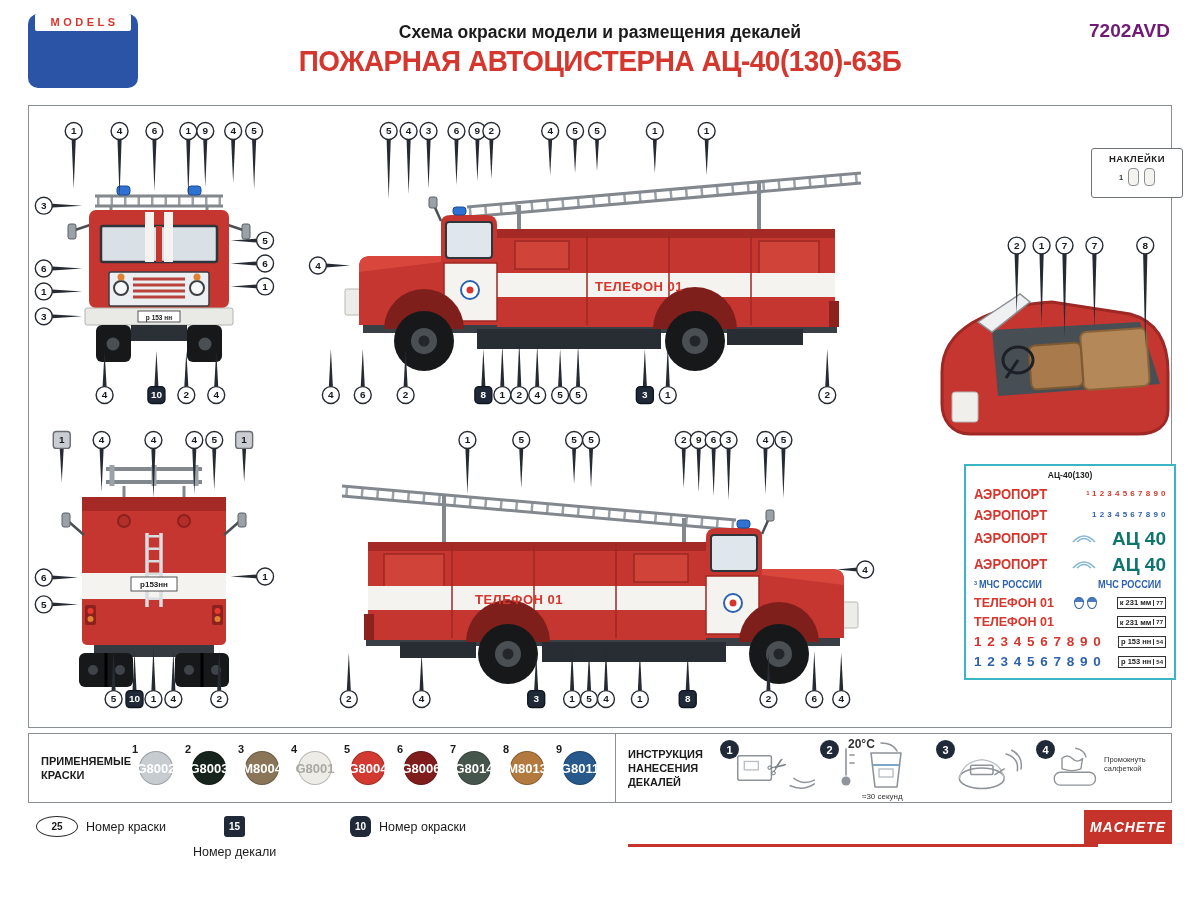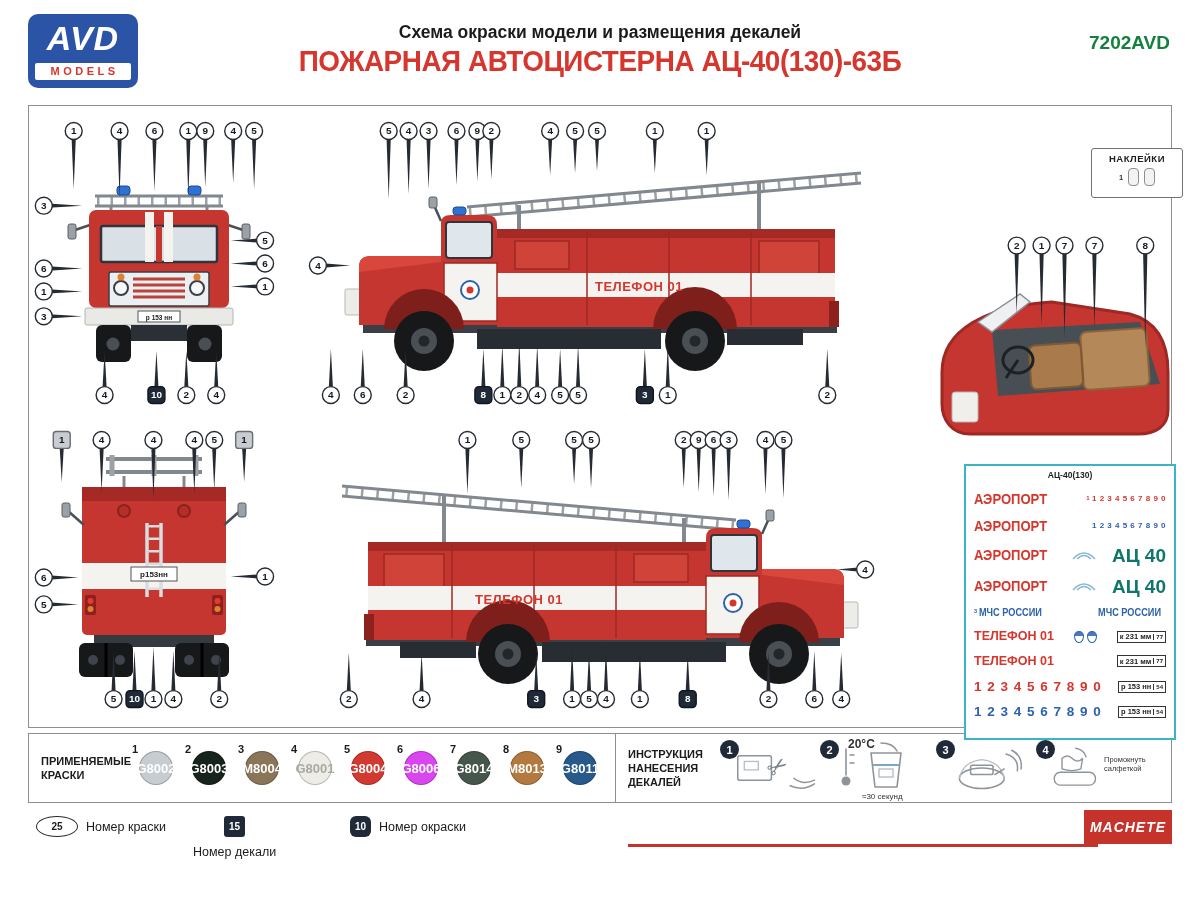--- a/index.html
+++ b/index.html
@@ -7,47 +7,47 @@
   body{font-family:"Liberation Sans","DejaVu Sans",sans-serif;background:#fff;position:relative;overflow:hidden;}
   .page{position:relative;width:1200px;height:900px;background:#fff;}
 
   
   .logo{position:absolute;left:28px;top:14px;width:110px;height:74px;background:#2b54a6;border-radius:10px;display:flex;flex-direction:column;}
   .logo-top{flex:1;color:#fff;font-size:34px;font-weight:bold;font-style:italic;text-align:center;line-height:48px;letter-spacing:1px;}
   .logo-bottom{height:17px;background:#fff;margin:0 7px 8px;border-radius:2px;color:#d5362d;font-size:11px;font-weight:bold;letter-spacing:3.5px;padding-left:3px;text-align:center;line-height:17px;}
   .header-subtitle{position:absolute;top:22px;left:0;right:0;text-align:center;font-size:17.5px;font-weight:bold;color:#1b1b1b;}
   .header-title{position:absolute;top:44px;left:0;right:0;text-align:center;color:#d5362d;font-size:30px;font-weight:bold;}
   .header-title span{display:inline-block;transform:scaleX(.93);letter-spacing:-0.5px;}
-  .kit-number{position:absolute;top:32px;right:30px;font-size:19px;font-weight:bold;color:#15803d;}
+  .kit-number{position:absolute;top:20px;right:30px;font-size:19px;font-weight:bold;color:#701a75;}
 
   
   .diagram{position:absolute;left:28px;top:105px;width:1144px;height:623px;border:1px solid #8a8f94;background:#fff;}
   .view{position:absolute;z-index:1;}
   .view svg{display:block;width:100%;height:100%;}
   .front-view{left:30px;top:78px;width:200px;height:195px;}
   .side-top-view{left:300px;top:55px;width:545px;height:230px;}
-  .rear-view{left:25px;top:339px;width:200px;height:235px;}
+  .rear-view{left:25px;top:349px;width:200px;height:235px;}
   .side-bottom-view{left:300px;top:368px;width:545px;height:230px;}
   .interior-view{left:905px;top:158px;width:240px;height:175px;}
   .callout-layer{position:absolute;inset:0;width:100%;height:100%;z-index:6;pointer-events:none;}
   .callout-layer text{font-family:"Liberation Sans",sans-serif;font-size:10px;font-weight:bold;}
   svg text{font-family:"Liberation Sans",sans-serif;}
   .phone-text{font-size:13px;font-weight:bold;fill:#d5362d;letter-spacing:.5px;}
   .plate-text{font-size:6.5px;font-weight:bold;fill:#222;}
   .plate-text2{font-size:8px;font-weight:bold;fill:#222;}
 
   
   .stickers-box{position:absolute;left:1062px;top:42px;width:92px;height:50px;border:1px solid #6d7277;border-radius:3px;background:#fff;padding:4px 6px;z-index:2;}
   .sb-label{font-size:9.5px;font-weight:bold;letter-spacing:.5px;color:#222;text-align:center;}
   .sb-row{display:flex;align-items:center;gap:5px;margin-top:4px;justify-content:center;}
   .sb-idx{font-size:7.5px;font-weight:bold;color:#333;}
   .sticker-shape{display:inline-block;width:11px;height:18px;border:1px solid #8a8f94;border-radius:4px;background:#f4f3ef;}
 
   
-  .decal-sheet{position:absolute;left:935px;top:358px;width:212px;height:276px;border:2px solid #3ab5c6;background:#fff;z-index:2;display:flex;flex-direction:column;justify-content:space-between;padding:4px 8px 19px;}
+  .decal-sheet{position:absolute;left:935px;top:358px;width:212px;height:216px;border:2px solid #3ab5c6;background:#fff;z-index:2;display:flex;flex-direction:column;justify-content:space-between;padding:4px 8px 9px;}
   .ds-header{text-align:center;font-size:8.5px;font-weight:bold;color:#222;}
   .ds-row{display:flex;align-items:center;justify-content:space-between;line-height:1;}
   .ds-air{color:#d5362d;font-weight:bold;font-size:14.5px;transform:scaleX(.9);transform-origin:left center;white-space:nowrap;}
   .ds-sm{font-size:8px;font-weight:bold;letter-spacing:.5px;white-space:nowrap;}
   .ds-lg{font-size:13.5px;font-weight:bold;letter-spacing:1px;white-space:nowrap;}
   .red{color:#d5362d;} .blue{color:#2d62ad;}
   .ds-idx{font-style:normal;font-size:6px;margin-right:2px;vertical-align:top;}
   .ds-ac40{font-size:19px;font-weight:bold;color:#0f766e;white-space:nowrap;}
   .ds-mchs{font-size:10px;font-weight:bold;color:#2d62ad;white-space:nowrap;transform:scaleX(.92);transform-origin:left center;}
   .ds-phone{font-size:12.5px;font-weight:bold;color:#d5362d;white-space:nowrap;}
@@ -132,21 +132,20 @@
         <circle cx="95" cy="180" r="13" fill="#4a4f54"></circle>
         <circle cx="95" cy="180" r="5.5" fill="#23262a"></circle>
         <circle cx="366" cy="180" r="30" fill="#17181a"></circle>
         <circle cx="366" cy="180" r="13" fill="#4a4f54"></circle>
         <circle cx="366" cy="180" r="5.5" fill="#23262a"></circle>
       </g>
     </defs>
   </svg>
 
   <div class="logo">
-    <div class="logo-top">AVD</div>
     <div class="logo-bottom">MODELS</div>
   </div>
   <div class="header-subtitle">Схема окраски модели и размещения декалей</div>
   <div class="header-title"><span>ПОЖАРНАЯ АВТОЦИСТЕРНА АЦ-40(130)-63Б</span></div>
   <div class="kit-number">7202AVD</div>
 
   <div class="diagram">
 
     <div class="view front-view">
       <svg viewBox="0 0 200 195">
@@ -783,21 +782,21 @@
       <div class="swatch-item">
           <span class="swatch-num">4</span>
           <span class="swatch" style="background: rgb(237, 236, 231); color: rgb(169, 169, 164);">G8001</span>
         </div>
       <div class="swatch-item">
           <span class="swatch-num">5</span>
           <span class="swatch" style="background: rgb(210, 58, 49); color: rgb(255, 255, 255);">G8004</span>
         </div>
       <div class="swatch-item">
           <span class="swatch-num">6</span>
-          <span class="swatch" style="background: #d946ef; color: rgb(255, 255, 255);">G8006</span>
+          <span class="swatch" style="background: #7f1d1d; color: rgb(255, 255, 255);">G8006</span>
         </div>
       <div class="swatch-item">
           <span class="swatch-num">7</span>
           <span class="swatch" style="background: rgb(71, 86, 76); color: rgb(255, 255, 255);">G8014</span>
         </div>
       <div class="swatch-item">
           <span class="swatch-num">8</span>
           <span class="swatch" style="background: rgb(179, 121, 63); color: rgb(255, 255, 255);">M8013</span>
         </div>
       <div class="swatch-item">

